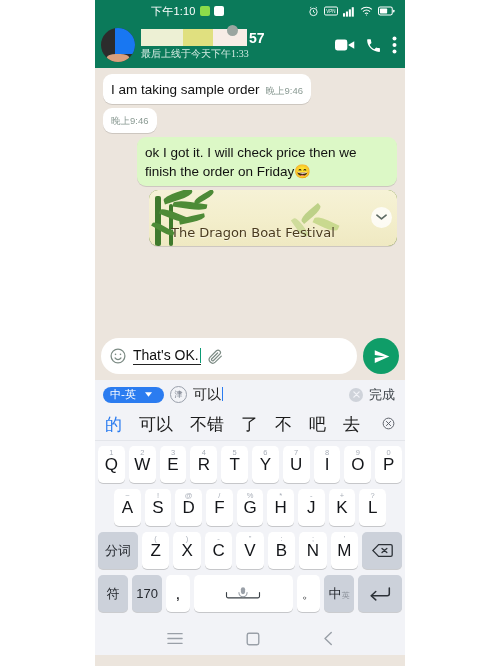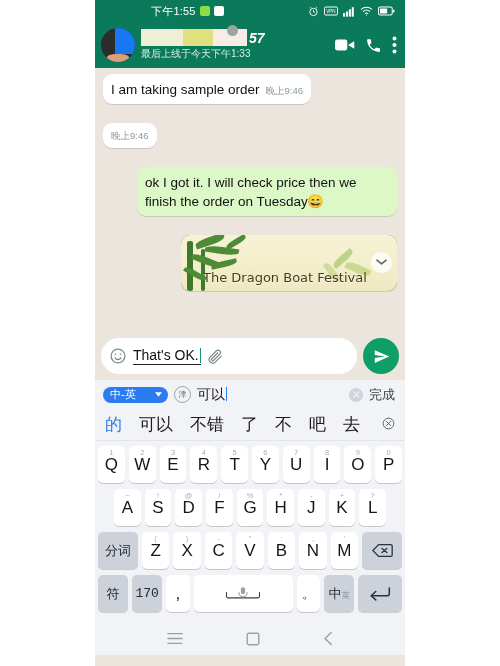--- a/index.html
+++ b/index.html
@@ -20,99 +20,99 @@
   .chatheader{height:46px;background:#0b7a5a;display:flex;align-items:center;padding:0 6px;box-sizing:border-box;position:relative;}
   .avatar{width:34px;height:34px;border-radius:50%;background:#2c2c2c;overflow:hidden;position:relative;flex:0 0 auto;margin-right:6px;}
   .avatar .av-blue{position:absolute;left:14px;top:0;width:20px;height:26px;background:#1877f2;}
   .avatar .av-skin{position:absolute;left:6px;bottom:0;width:22px;height:8px;background:#d9a07e;border-radius:40% 40% 0 0;}
   .hdr-names{display:flex;flex-direction:column;justify-content:center;flex:1 1 auto;min-width:0;position:relative;}
   .hdr-name-row{display:flex;align-items:center;height:17px;}
   .redact{height:17px;display:inline-block;}
   .r1{width:42px;background:#edf0d4;}
   .r2{width:30px;background:#e0e07f;}
   .r3{width:34px;background:#f7ede6;}
-  .hdr-num{color:#fff;font-size:14px;font-weight:600;margin-left:2px;font-style:italic;}
-  .hdr-sub{color:#d6ece4;font-size:10px;margin-top:1px;white-space:nowrap;}
+  .hdr-num{color:#fff;font-size:14px;font-weight:600;margin-left:2px;}
+  .hdr-sub{color:#d6ece4;font-size:10px;margin-top:1px;white-space:nowrap;font-family:Liberation Serif, serif;}
   .hdr-badge{position:absolute;left:86px;top:-4px;width:11px;height:11px;border-radius:50%;background:#9aa6a0;}
   .hdr-actions{display:flex;align-items:center;gap:10px;padding-right:2px;flex:0 0 auto;}
   .hdr-actions svg{display:block;}
 
   
   .messages{position:relative;background:#ece5dd;padding:6px 8px 0 8px;box-sizing:border-box;height:264px;}
-  .row{display:flex;margin-bottom:19px;}
+  .row{display:flex;margin-bottom:4px;}
   .row.out{justify-content:flex-end;}
   .bubble{max-width:250px;background:#ffffff;border-radius:9px;padding:6px 8px 5px 8px;box-shadow:0 1px 0.5px rgba(0,0,0,.13);position:relative;}
   .bubble.out{background:#dcf8c6;}
   .btext{font-size:13.5px;color:#111;line-height:1.25;display:inline;}
   .bmeta{font-size:9.5px;color:#8a9a93;display:inline-block;margin-left:6px;vertical-align:baseline;white-space:nowrap;}
   .bmeta.block{display:block;text-align:right;margin-left:0;margin-top:1px;}
   .ticks{display:inline-block;margin-left:3px;vertical-align:-1px;}
 
   
-  .imgcard{width:216px;border-radius:9px;overflow:hidden;position:relative;background:#4d7c0f;box-shadow:0 1px .5px rgba(0,0,0,.13);}
+  .imgcard{width:248px;border-radius:9px;overflow:hidden;position:relative;background:#4d7c0f;box-shadow:0 1px .5px rgba(0,0,0,.13);}
   .imgcard .pic{height:56px;position:relative;
      background:linear-gradient(180deg,#f6f2d6 0%,#f3eecb 55%,#efe9c2 100%);}
   .leaf{position:absolute;background:#4d8b36;border-radius:50% 0 50% 0;}
   .stalk{position:absolute;background:#3f7a2c;border-radius:2px;}
   .imgcard .capt{position:absolute;left:22px;bottom:6px;font-size:13px;color:#4a3b1f;font-family:"DejaVu Sans",sans-serif;text-shadow:0 1px 1px rgba(255,255,255,.6);white-space:nowrap;}
   .chev{position:absolute;right:5px;top:17px;width:21px;height:21px;border-radius:50%;background:rgba(255,255,255,.78);display:flex;align-items:center;justify-content:center;}
 
   
   .inputbar{height:48px;background:#ece5dd;display:flex;align-items:center;padding:0 6px;box-sizing:border-box;gap:6px;}
   .inputfield{flex:1 1 auto;height:36px;background:#fff;border-radius:19px;display:flex;align-items:center;padding:0 8px;box-sizing:border-box;gap:6px;}
   .emoji-btn{flex:0 0 auto;display:flex;}
   .typed{flex:1 1 auto;font-size:14px;color:#111;border-bottom:1.4px solid #222;display:inline-block;width:auto;max-width:max-content;position:relative;padding-bottom:1px;}
   .caret{display:inline-block;width:1.6px;height:15px;background:#0b9b75;vertical-align:-3px;margin-left:1px;}
   .clipwrap{flex:0 0 auto;display:flex;}
   .sendbtn{width:36px;height:36px;border-radius:50%;background:#0f9d68;display:flex;align-items:center;justify-content:center;flex:0 0 auto;}
 
   
   .ime{background:#f2f3f7;}
   .imetop{height:29px;display:flex;align-items:center;padding:0 8px;box-sizing:border-box;gap:6px;background:#f2f3f7;}
-  .langpill{background:#2b7cf0;color:#fff;font-size:11px;border-radius:10px;padding:2px 6px 3px 7px;display:flex;align-items:center;gap:19px;line-height:1;}
+  .langpill{background:#2b7cf0;color:#fff;font-size:11px;border-radius:10px;padding:2px 12px 3px 7px;display:flex;align-items:center;gap:9px;line-height:1;}
   .langpill .cap{font-family:"DejaVu Sans",sans-serif;}
   .tonebadge{width:15px;height:15px;border-radius:50%;border:1.2px solid #9aa0ab;display:flex;align-items:center;justify-content:center;font-size:8px;color:#6b7280;font-family:"DejaVu Sans",sans-serif;}
   .composing{font-size:14px;color:#1b1b1b;font-family:"DejaVu Sans",sans-serif;position:relative;}
   .composing .cc{display:inline-block;width:1.4px;height:14px;background:#2b7cf0;vertical-align:-2px;margin-left:1px;}
   .imetop .sp{flex:1 1 auto;}
   .clearbtn{width:14px;height:14px;border-radius:50%;background:#cfd3da;display:flex;align-items:center;justify-content:center;}
   .donebtn{font-size:13px;color:#3c4248;font-family:"DejaVu Sans",sans-serif;padding-right:2px;}
 
   .cands{height:32px;display:flex;align-items:center;padding:0 10px;box-sizing:border-box;gap:0;background:#f2f3f7;border-bottom:1px solid #e3e5ea;}
   .cand{font-size:17px;color:#1b1b1b;font-family:"DejaVu Sans",sans-serif;margin-right:17px;}
   .cand.hl{color:#2b7cf0;}
   .cand.last{margin-right:6px;}
   .candx{margin-left:auto;}
 
   .kb{background:#f2f3f7;padding:5px 3px 4px 3px;box-sizing:border-box;}
   .krow{display:flex;justify-content:center;gap:4px;margin-bottom:6px;}
   .key{background:#fff;border-radius:5px;box-shadow:0 1px 0 rgba(0,0,0,.18);height:37px;flex:1 1 0;display:flex;align-items:center;justify-content:center;position:relative;}
   .key .kl{font-size:17px;color:#14161a;font-family:"Liberation Sans",sans-serif;}
   .key .hint{position:absolute;top:2px;left:0;right:0;text-align:center;font-size:7.5px;color:#a8aeb8;font-family:"Liberation Sans",sans-serif;}
   .key.fn{background:#ccd1da;box-shadow:0 1px 0 rgba(0,0,0,.16);}
-  .key.fn .kl{font-size:13px;color:#262a30;font-family:Liberation Mono, monospace;}
+  .key.fn .kl{font-size:13px;color:#262a30;font-family:Liberation Sans, sans-serif;}
   .r2row{padding:0 16px;}
   .r3row{}
   .key.wide{flex:1.45 1 0;}
   .key.space{flex:3.3 1 0;}
   .key.narrow{flex:.78 1 0;}
   .key .sub{font-size:8px;color:#8a9099;}
 
   
   .navbar{height:33px;background:#f2f3f7;display:flex;align-items:center;justify-content:space-around;padding:0 40px;box-sizing:border-box;}
   .navbar svg{display:block;}
 </style>
 </head>
 <body>
 
 <div id="phone">
 
   <div class="statusbar">
     <div class="sb-left">
-      <span class="sb-time">下午1:55</span>
+      <span class="sb-time">下午1:10</span>
       <span class="sb-appicon" style="background:#8ddc4a;"></span>
       <span class="sb-appicon" style="background:#fff;"></span>
     </div>
     <div class="sb-spacer"></div>
     <div class="sb-right">
       <span>
         <svg width="11" height="11" viewBox="0 0 24 24" fill="none" stroke="#ffffff" stroke-width="2">
           <circle cx="12" cy="13" r="8"></circle>
             <path d="M12 9v4l3 2"></path>
             <path d="M4.5 4.5L7 2.5M19.5 4.5L17 2.5"></path>
@@ -198,21 +198,21 @@
     <div class="row">
       <div class="bubble" style="max-width:244px;">
         <span class="bmeta block">晚上9:46</span>
       </div>
     </div>
 
 
 
     <div class="row out">
       <div class="bubble out" style="max-width:244px;">
-        <span class="btext">ok I got it. I will check price then we finish the order on Tuesday😄</span>
+        <span class="btext">ok I got it. I will check price then we finish the order on Friday😄</span>
       </div>
     </div>
 
     <div class="row out">
       <div class="imgcard">
         <div class="pic">
           <div class="stalk" style="left:6px;top:6px;width:6px;height:50px;"></div>
           <div class="stalk" style="left:20px;top:14px;width:4px;height:42px;"></div>
           <div class="leaf" style="left:14px;top:2px;width:30px;height:8px;transform:rotate(-18deg);"></div>
           <div class="leaf" style="left:24px;top:12px;width:34px;height:7px;transform:rotate(8deg);"></div>

